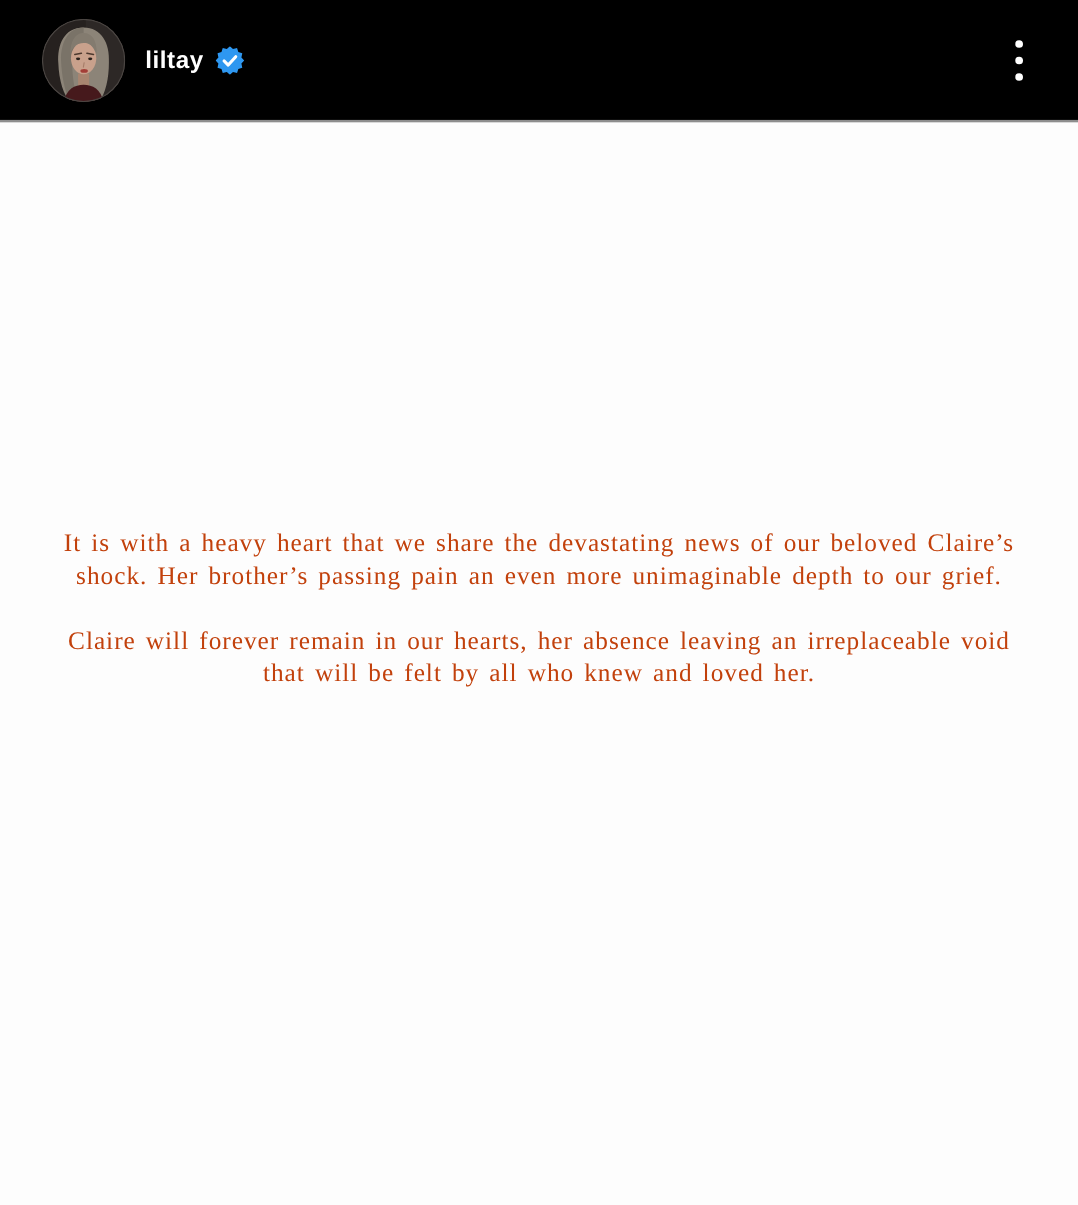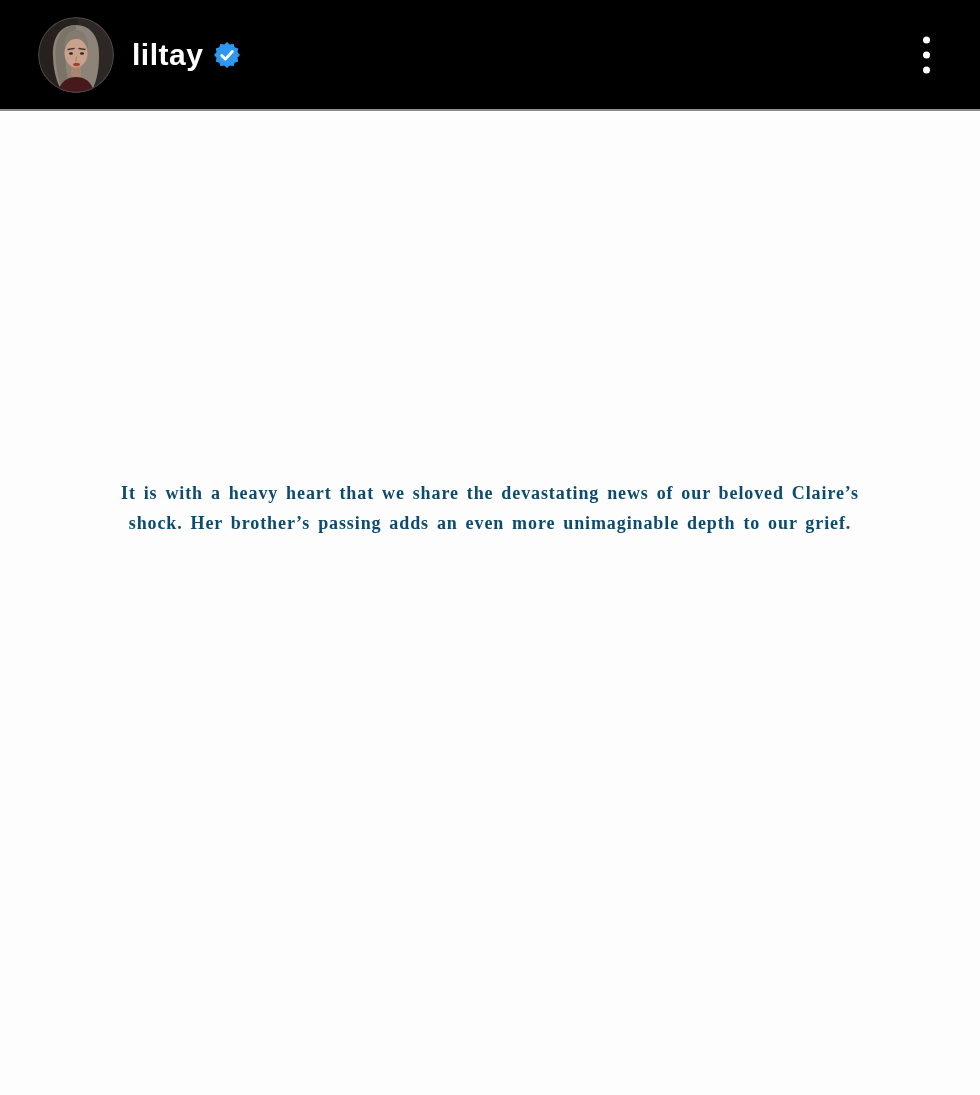--- a/index.html
+++ b/index.html
@@ -33,21 +33,21 @@
     height: 76px;
     border-radius: 50%;
     overflow: hidden;
     flex: 0 0 auto;
     display: block;
   }
   .avatar-btn svg { display: block; }
   .username {
     color: #ffffff;
     font-weight: 700;
-    font-size: 30px;
+    font-size: 22px;
     margin-left: 18px;
     letter-spacing: 0.5px;
     line-height: 1;
   }
   .badge {
     width: 26px;
     height: 26px;
     margin-left: 11px;
     display: block;
   }
@@ -71,26 +71,25 @@
     background: #ffffff;
   }
   
   .content {
     box-sizing: border-box;
     padding: 368px 30px 0 30px;
     text-align: center;
   }
   .statement {
     font-family: "Liberation Serif", "DejaVu Serif", serif;
-    font-size: 18px;
+    font-size: 23px;
     line-height: 29.6px;
-    color: #0c4a6e;
+    color: #c2410c;
     letter-spacing: 0.9px;
     word-spacing: 2.5px;
-    font-weight: bold;
   }
   .para + .para { margin-top: 29.6px; }
   .line { white-space: nowrap; }
 </style>
 </head>
 <body>
 
 <div class="post">
 
   <div class="header">
@@ -141,20 +140,24 @@
       <span class="dot"></span>
       <span class="dot"></span>
     </button>
   </div>
 
   <div class="content">
     <div class="statement">
 
       <div class="para">
         <div class="line">It is with a heavy heart that we share the devastating news of our beloved Claire’s</div>
-        <div class="line">shock. Her brother’s passing adds an even more unimaginable depth to our grief.</div>
+        <div class="line">shock. Her brother’s passing pain an even more unimaginable depth to our grief.</div>
       </div>
 
+      <div class="para">
+        <div class="line">Claire will forever remain in our hearts, her absence leaving an irreplaceable void</div>
+        <div class="line">that will be felt by all who knew and loved her.</div>
+      </div>
 
     </div>
   </div>
 
 </div>
 
 </body></html>

